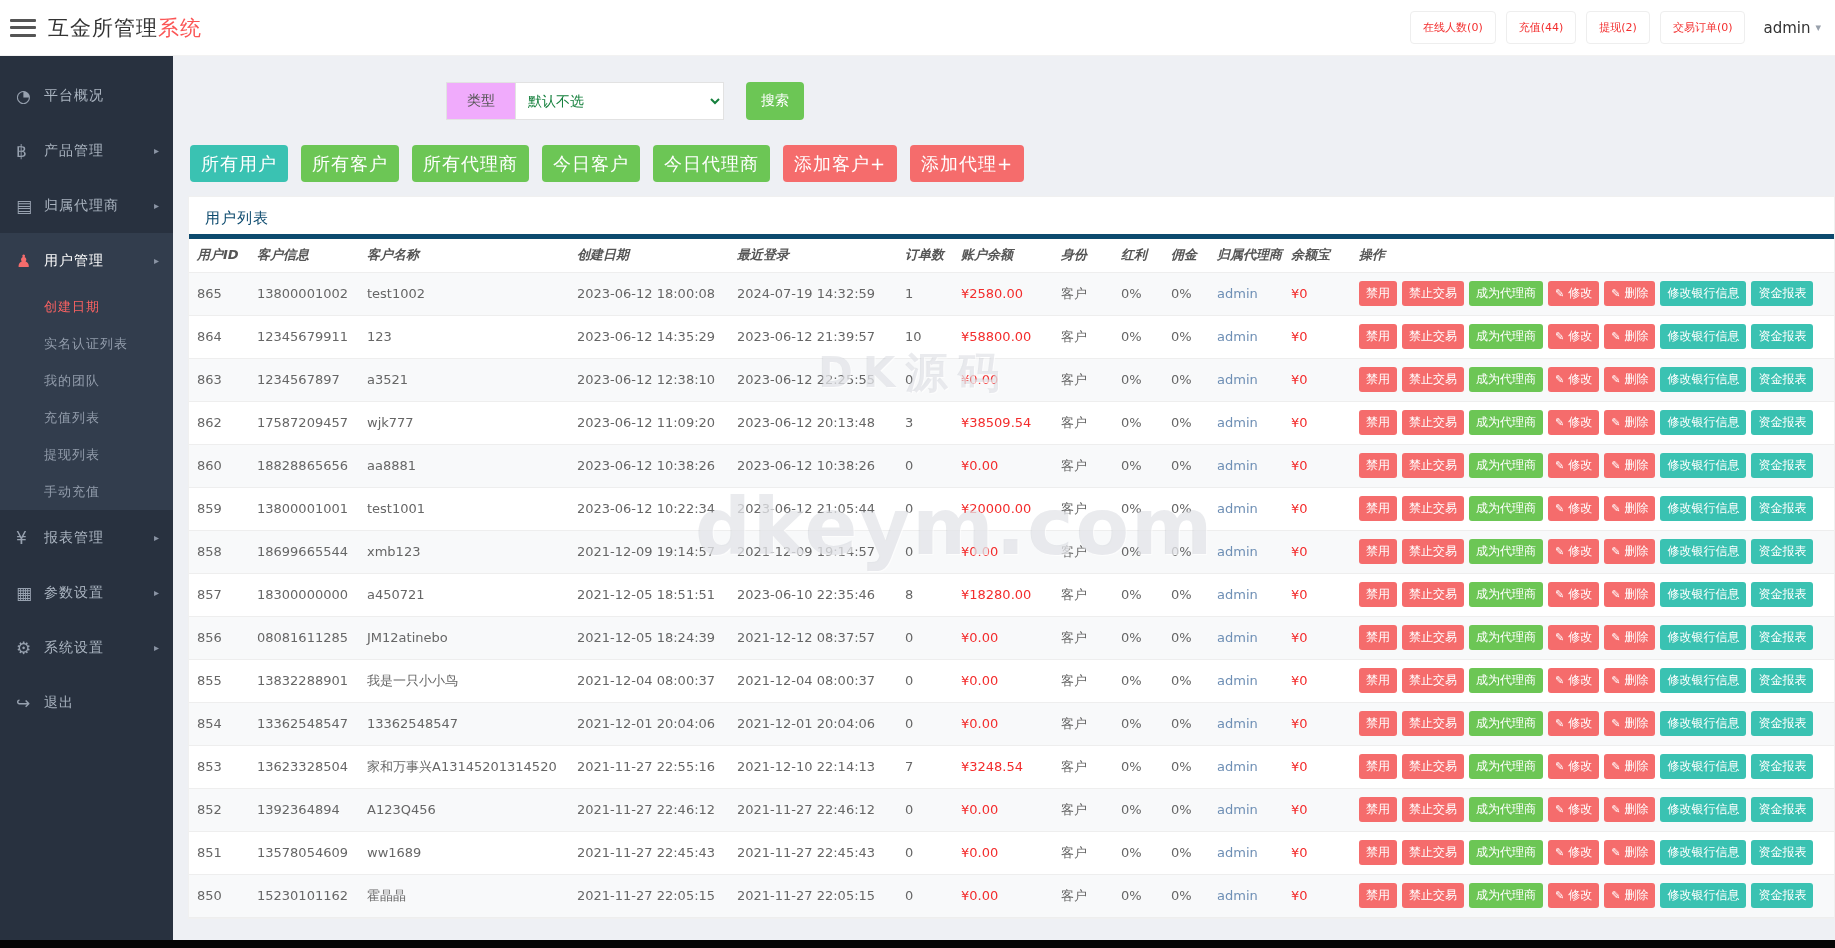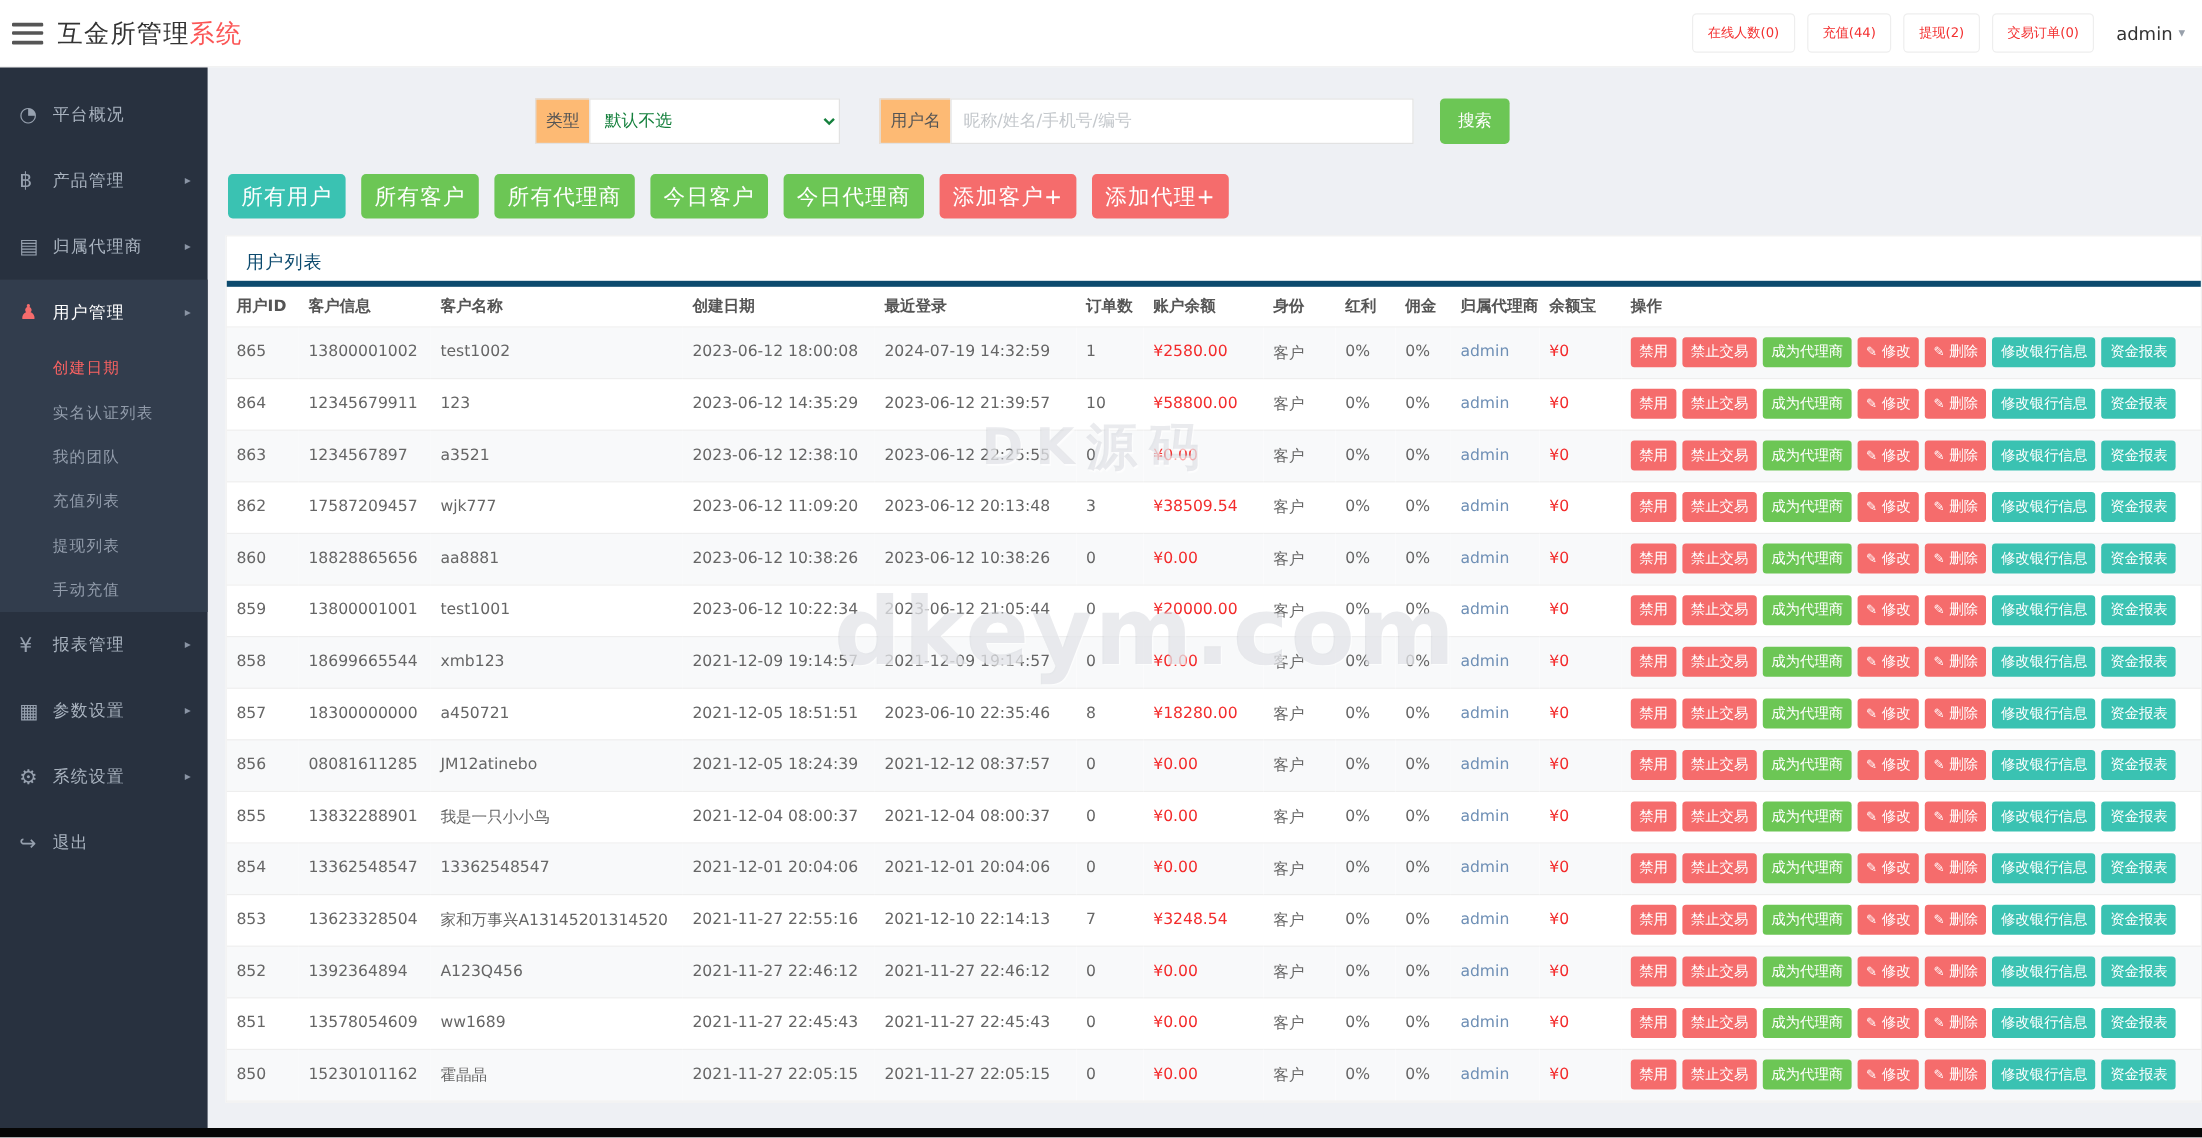--- a/index.html
+++ b/index.html
@@ -33,21 +33,21 @@
   .side-section > .side-item .s-icon { color:#f56c6c; }
   .sub-item { height:37px; display:flex; align-items:center; padding-left:44px;
     font-size:13px; color:#929cab; cursor:pointer; letter-spacing:1px; }
   .sub-item.active { color:#fa6262; }
 
   
   .main { position:absolute; left:173px; top:56px; width:1662px; height:884px; }
 
   .filter-bar { position:absolute; left:0; top:26px; height:38px; display:flex; align-items:stretch; }
   .fgroup { display:flex; align-items:stretch; }
-  .fgroup .addon { display:flex; align-items:center; padding:0 8px; background:#fdba74;
+  .fgroup .addon { display:flex; align-items:center; padding:0 20px; background:#f0abfc;
     border:1px solid #e2e2e2; border-right:none; color:#555; font-size:14px; white-space:nowrap; }
   .fgroup select { width:209px; border:1px solid #e2e2e2; background:#fff; color:#15803d;
     font-size:14px; padding:0 8px; outline:none; font-family:inherit; }
   .fgroup input { width:386px; border:1px solid #e2e2e2; background:#fff; color:#333;
     font-size:14px; padding:0 10px; outline:none; font-family:inherit; }
   .fgroup input::placeholder { color:#c4c8cc; }
   .g-type { margin-left:273px; }
   .g-user { margin-left:33px; }
   .btn-search { margin-left:22px; width:58px; border:none; border-radius:4px;
     background:#6cc655; color:#fff; font-size:14px; cursor:pointer; font-family:inherit; }
@@ -57,21 +57,21 @@
     font-size:18px; cursor:pointer; white-space:nowrap; font-family:inherit; letter-spacing:1px; }
   .c-teal { background:#3ac2b2; } .c-green { background:#6cc655; } .c-red { background:#f56c6c; }
 
   
   .panel { position:absolute; left:15px; top:140px; width:1647px; background:#fff;
     border:1px solid #f0f0f0; }
   .panel-title { height:42px; line-height:42px; padding-left:16px; color:#0c4a6e;
     font-size:15px; border-bottom:5px solid #0c4a6e; letter-spacing:1px; }
   table { border-collapse:collapse; table-layout:fixed; width:1645px; }
   thead th { height:33px; text-align:left; font-size:13px; color:#555; font-weight:bold;
-    padding:0 4px 0 8px; white-space:nowrap; border-bottom:1px solid #eee; }
+    padding:0 4px 0 8px; white-space:nowrap; border-bottom:1px solid #eee;font-style:italic; }
   tbody td { height:43px; font-size:13px; color:#666; padding:0 4px 0 8px;
     white-space:nowrap; overflow:hidden; border-bottom:1px solid #eee; }
   tbody tr:nth-child(odd) { background:#f8f9fa; }
   td.t-red { color:#f32c2c; }
   td.t-link { color:#6e8fb5; cursor:pointer; }
   .abtn { display:inline-flex; align-items:center; height:25px; padding:0 7px; margin-right:5px;
     border:none; border-radius:3px; color:#fff; font-size:12px; cursor:pointer;
     font-family:inherit; white-space:nowrap; }
   .abtn .a-ic { margin-right:4px; font-size:11px; }
 
@@ -161,24 +161,20 @@
   </aside>
 
   <main class="main">
 
     <div class="filter-bar">
       <div class="fgroup g-type">
         <span class="addon">类型</span>
         <select>
           <option>默认不选</option>
         </select>
-      </div>
-      <div class="fgroup g-user">
-        <span class="addon">用户名</span>
-        <input type="text" placeholder="昵称/姓名/手机号/编号" style="">
       </div>
       <button class="btn-search">搜索</button>
     </div>
 
     <div class="quick-row" id="quick-row">
         <button class="qbtn c-teal">所有用户</button>
         <button class="qbtn c-green">所有客户</button>
         <button class="qbtn c-green">所有代理商</button>
         <button class="qbtn c-green">今日客户</button>
         <button class="qbtn c-green">今日代理商</button>

